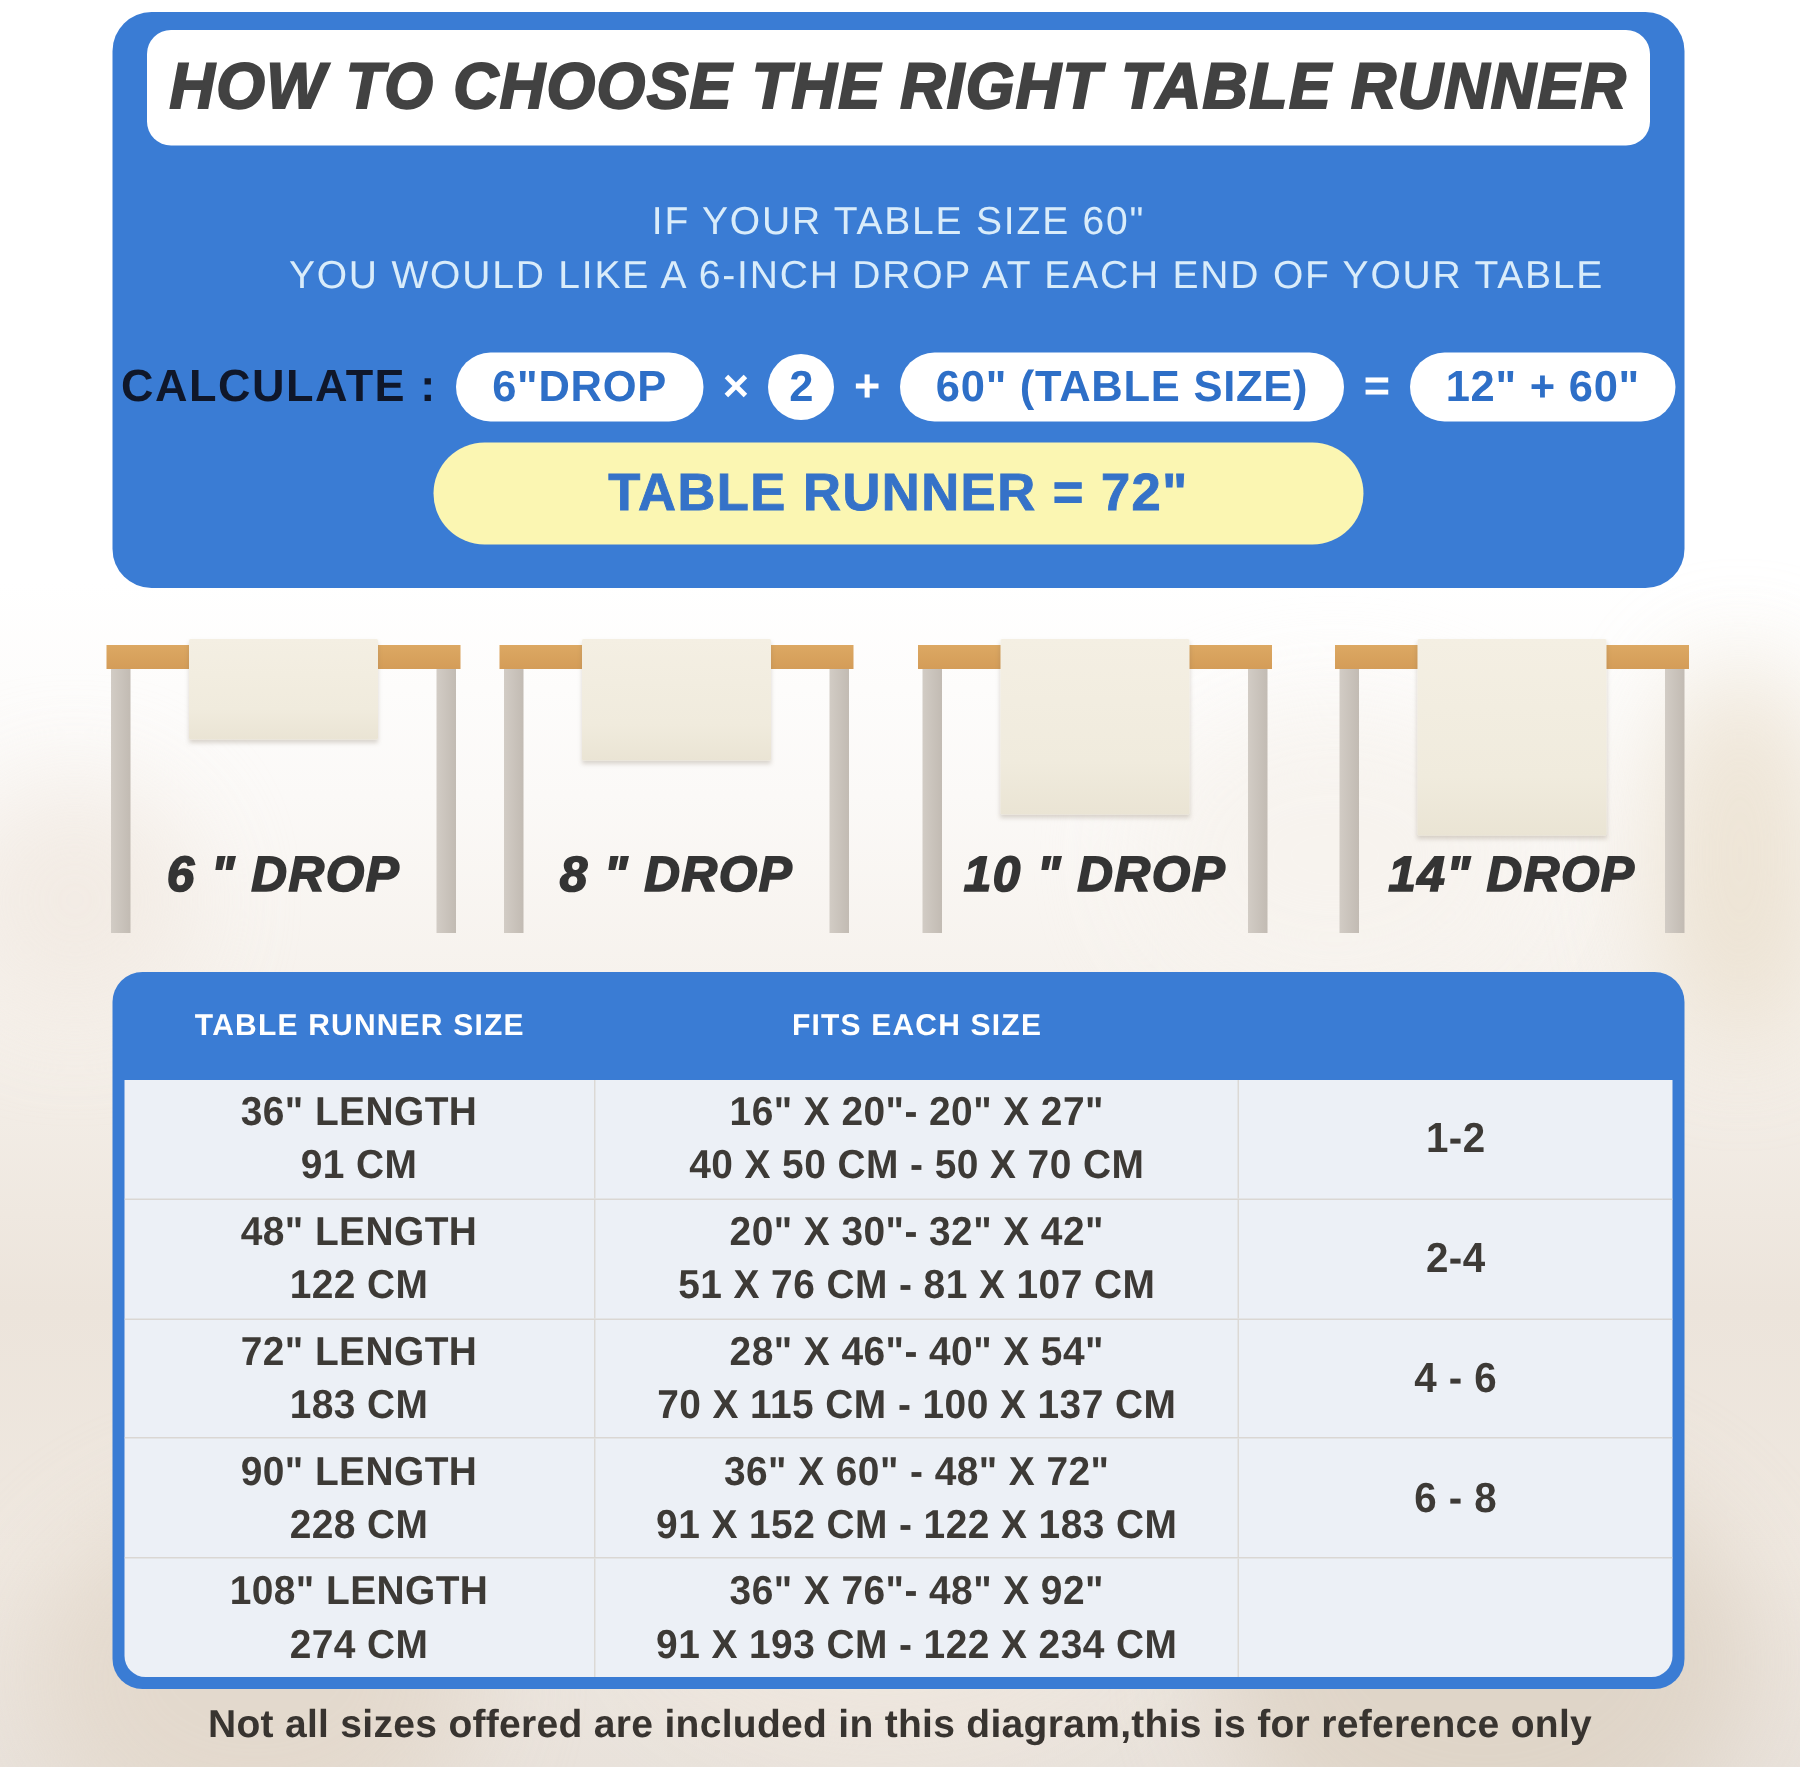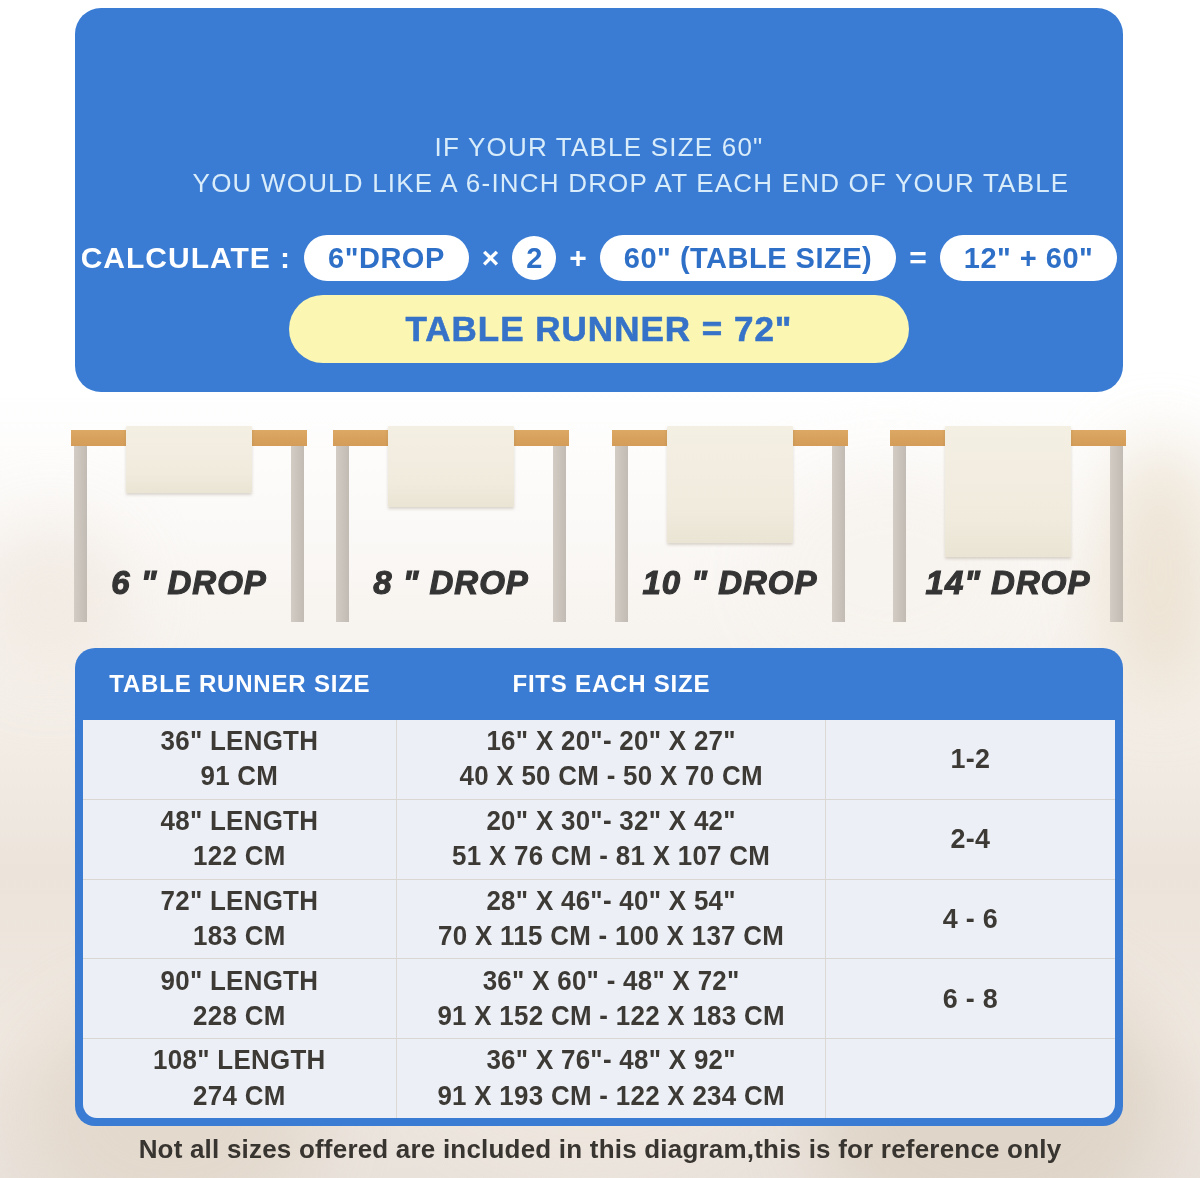--- a/index.html
+++ b/index.html
@@ -36,21 +36,21 @@
   .subtitle {
     position:absolute; left:0; width:100%; text-align:center;
     color:#d9ecfa; font-size:26px; font-weight:400; letter-spacing:1.2px; white-space:nowrap;
   }
   .subtitle.line1 { top:124px; }
   .subtitle.line2 { top:160px;margin-left:32px; }
   .calc-row {
     position:absolute; left:0; top:226px; width:100%; height:48px;
     display:flex; align-items:center; justify-content:center; gap:13px;
   }
-  .calc-label { color:#ffffff; font-size:30px; font-weight:700; letter-spacing:1px; white-space:nowrap; }
+  .calc-label { color:#0f172a; font-size:30px; font-weight:700; letter-spacing:1px; white-space:nowrap; }
   .pill {
     background:#ffffff; border-radius:24px; height:46px;
     display:flex; align-items:center; justify-content:center;
     color:#2e6fc7; font-size:29px; font-weight:700; white-space:nowrap;
     padding:0 24px; letter-spacing:.5px;
   }
   .operator { color:#ffffff; font-size:30px; font-weight:700; }
   .circle {
     background:#ffffff; width:44px; height:44px; border-radius:50%;
     display:flex; align-items:center; justify-content:center;
@@ -96,21 +96,21 @@
     letter-spacing:1px; -webkit-text-stroke:1.1px #343434; white-space:nowrap;
   }
 
   
   .size-panel {
     position:absolute; left:75px; top:648px; width:1048px; height:478px;
     background:#3a7cd4; border-radius:20px;
   }
   .size-header { position:absolute; left:8px; top:0; width:1032px; height:72px; display:flex; align-items:center; }
   .size-header .hcell {
-    text-align:center; color:#ffffff; font-size:24px; font-weight:700; letter-spacing:.8px; white-space:nowrap;
+    text-align:center; color:#ffffff; font-size:20px; font-weight:700; letter-spacing:.8px; white-space:nowrap;
   }
   .col1 { width:30.4%; }
   .col2 { width:41.6%; }
   .col3 { width:28%; }
   .size-body {
     position:absolute; left:8px; right:8px; top:72px; bottom:8px;
     background:rgba(252,250,248,.92); border-radius:0 0 14px 14px;
     display:flex; flex-direction:column; overflow:hidden;
   }
   .srow { flex:1; display:flex; align-items:center; }
@@ -135,20 +135,23 @@
 <div class="page">
 
   <div class="blob b1"></div>
   <div class="blob b2"></div>
   <div class="blob b3"></div>
   <div class="blob b4"></div>
   <div class="blob b5"></div>
   <div class="blob b6"></div>
 
   <div class="header-panel">
+    <div class="title-box">
+      <div class="title-text">HOW TO CHOOSE THE RIGHT TABLE RUNNER</div>
+    </div>
     <div class="subtitle line1">IF YOUR TABLE SIZE 60"</div>
     <div class="subtitle line2">YOU WOULD LIKE A 6-INCH DROP AT EACH END OF YOUR TABLE</div>
 
     <div class="calc-row">
       <span class="calc-label">CALCULATE :</span>
       <span class="pill">6"DROP</span>
       <span class="operator">×</span>
       <span class="circle">2</span>
       <span class="operator">+</span>
       <span class="pill">60"  (TABLE SIZE)</span>

